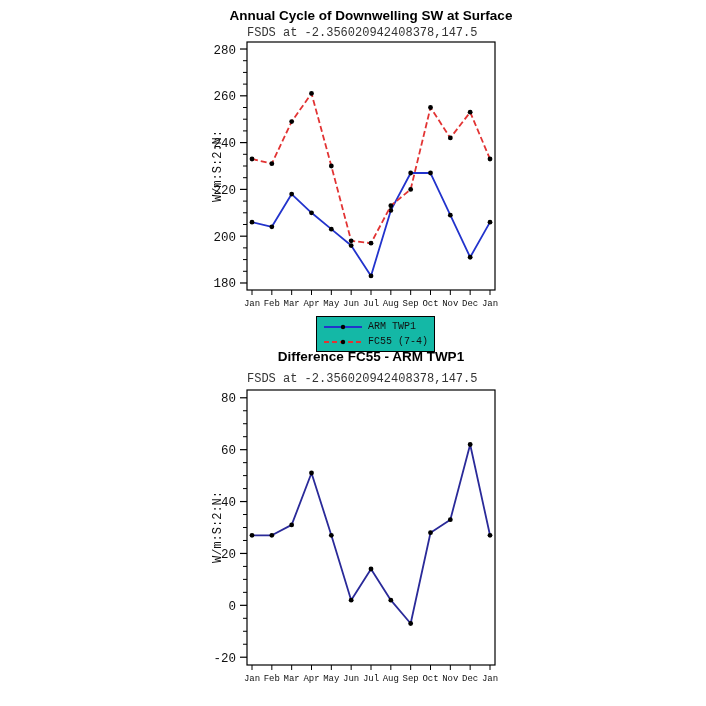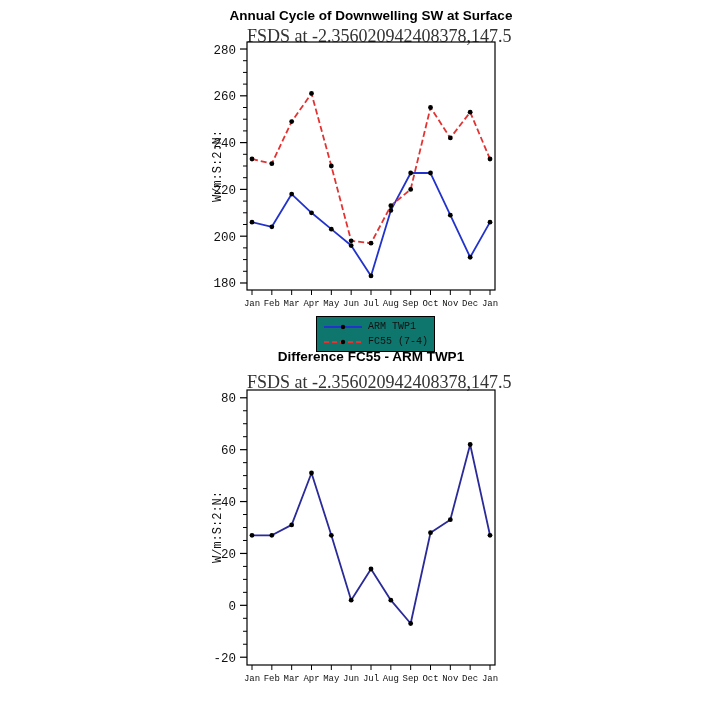--- a/index.html
+++ b/index.html
@@ -4,28 +4,28 @@
 <style>
   html,body{margin:0;padding:0;background:#ffffff;}
   .page{position:relative;width:586px;height:706px;background:#ffffff;overflow:hidden;
         font-family:"Liberation Sans",sans-serif;}
   #plots{position:absolute;left:0;top:0;}
   .chart-title{position:absolute;left:371px;transform:translateX(-50%);white-space:nowrap;
         font-family:"Liberation Sans",sans-serif;font-weight:bold;font-size:13.5px;color:#000;}
   .t0{top:8px;}
   .t1{top:349px;}
   .chart-sub{position:absolute;left:247px;white-space:nowrap;
-        font-family:Liberation Serif, serif;font-size:18px;color:#333;}
+        font-family:Liberation Mono, monospace;font-size:12px;color:#333;}
   .s0{top:26px;}
   .s1{top:372px;}
   .ylab{position:absolute;white-space:nowrap;transform:translate(-50%,-50%) rotate(-90deg);
         font-family:"Liberation Mono","DejaVu Sans Mono",monospace;font-size:12px;color:#111;}
   .y0{left:218px;top:166px;}
   .y1{left:218px;top:527px;}
-  .legend{position:absolute;left:316px;top:316px;border:1px solid #000;background:#0f766e;
+  .legend{position:absolute;left:316px;top:316px;border:1px solid #000;background:#14b8a6;
         padding:3px 6px;display:flex;flex-direction:column;gap:2px;}
   .legend-row{display:flex;align-items:center;gap:5px;height:13px;}
   .legend-label{font-family:"Liberation Mono","DejaVu Sans Mono",monospace;font-size:10px;color:#111;
         white-space:nowrap;}
 </style>
 </head>
 <body>
 
 <div class="page">
 

